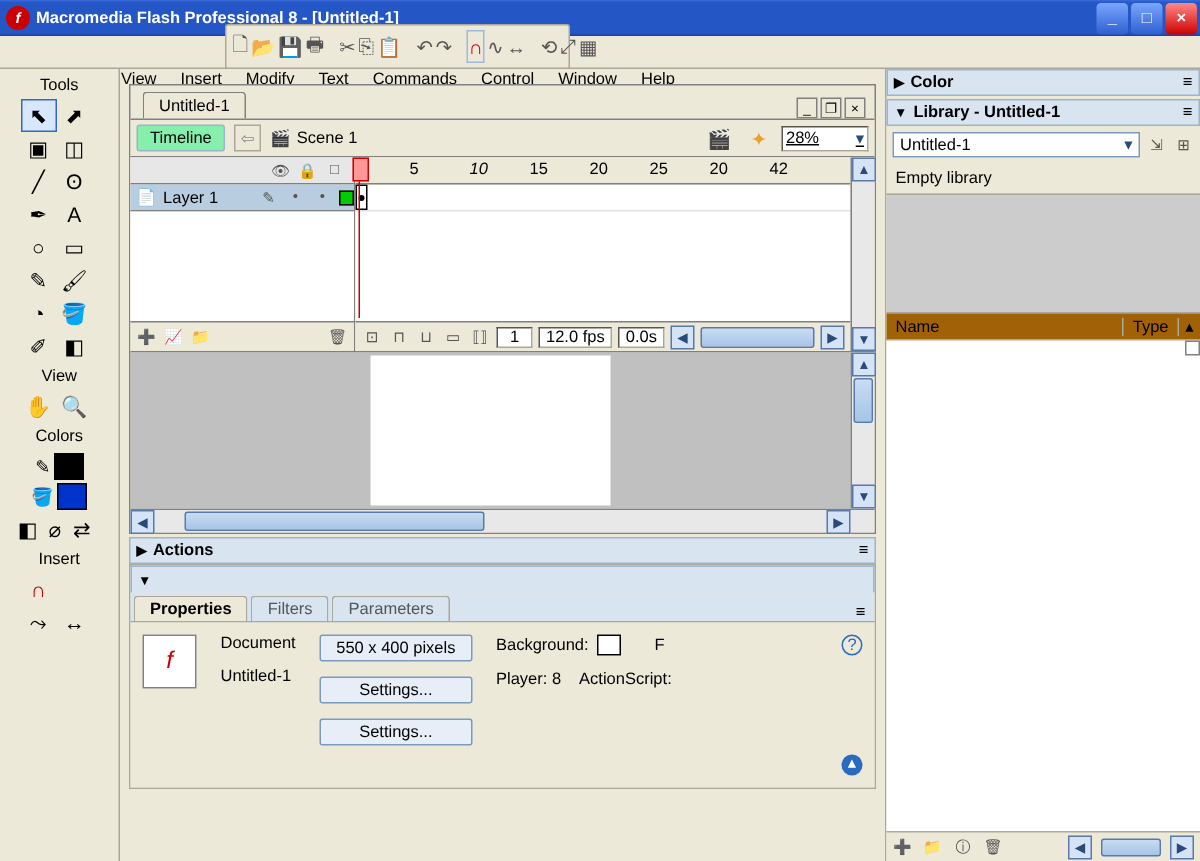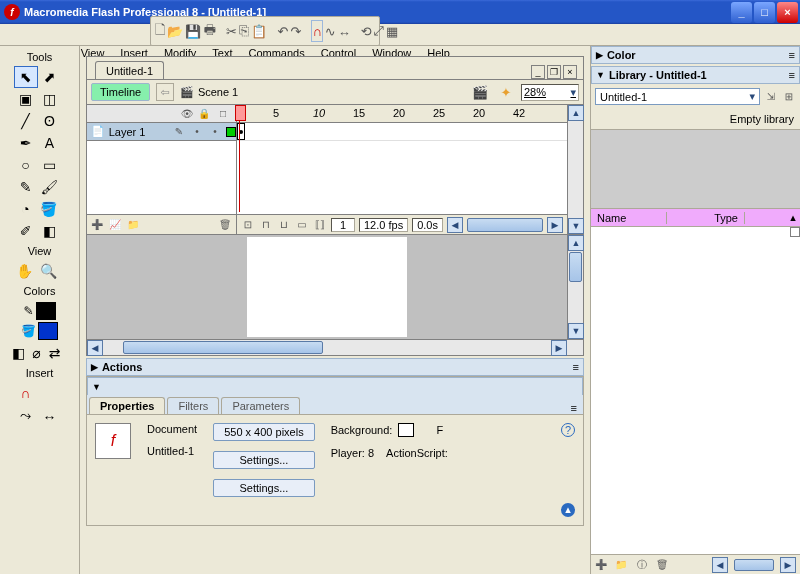--- a/index.html
+++ b/index.html
@@ -64,23 +64,23 @@
   .props-body { display:flex; background:#ece9d8; padding:8px; gap:16px; height:110px;}
   .props-body .pcol { display:flex; flex-direction:column; gap:10px; font-size:11px;}
   .props-body .field { border:1px solid #7a9ac0; background:#e8eef8; padding:2px 10px; border-radius:2px; min-width:90px; text-align:center;}
   .tabs-row{display:flex; background:#d8e4f0; border-bottom:1px solid #aca899; height:20px; align-items:flex-end;}
   .ptab{padding:2px 10px; border:1px solid #aca899; border-bottom:none; background:#ece9d8; margin-left:2px; border-radius:3px 3px 0 0;}
   .ptab.active{background:#ece9d8; font-weight:bold;}
   .ptab.inactive{background:#d8e4f0; color:#555;}
   .library-body{flex:1; display:flex; flex-direction:column; background:#ece9d8;}
   .lib-select{margin:4px; display:flex; align-items:center; gap:4px;}
   .lib-select .sel{flex:1; border:1px solid #7a9ac0; background:#fff; padding:1px 4px; display:flex; justify-content:space-between; align-items:center;}
-  .lib-empty{padding:4px 6px; color:#000;text-align:right;}
+  .lib-empty{padding:4px 6px; color:#000;}
   .lib-preview{height:80px; background:#ccc; border-top:1px solid #aca899; border-bottom:1px solid #aca899;}
-  .lib-cols{display:flex; background:#f0abfc; border-bottom:1px solid #aca899; height:18px; align-items:center;gap:41px;}
+  .lib-cols{display:flex; background:#a16207; border-bottom:1px solid #aca899; height:18px; align-items:center;}
   .lib-cols .c{padding:0 6px; border-right:1px solid #aca899;}
   .lib-list{flex:1; background:#fff; position:relative;}
   .lib-foot{height:20px; display:flex; align-items:center; gap:6px; padding:0 4px; border-top:1px solid #aca899; background:#ece9d8;}
   .mini{width:14px;height:14px;display:flex;align-items:center;justify-content:center;font-size:10px;color:#555;}
   .stage-drawing{position:absolute; pointer-events:none;}
 </style>
 </head>
 <body>
 
 <div class="titlebar">

